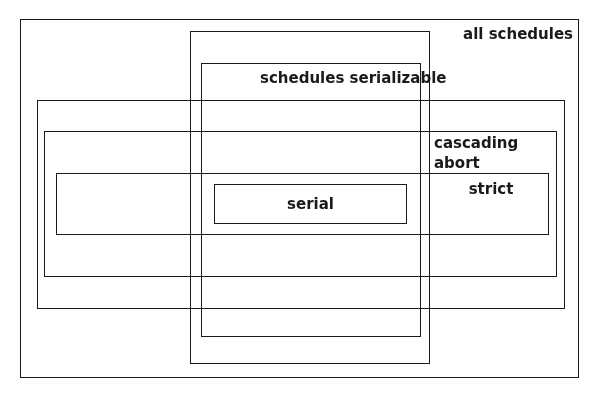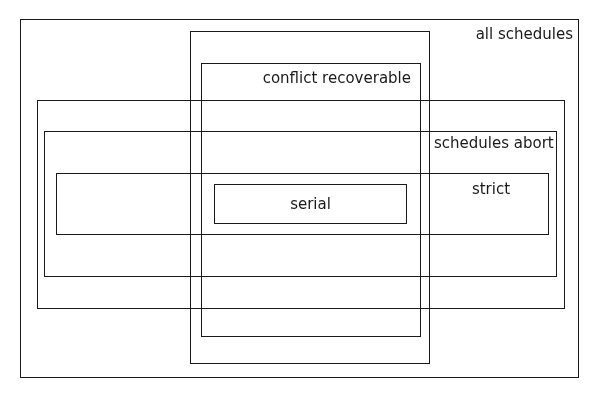--- a/index.html
+++ b/index.html
@@ -12,20 +12,21 @@
     width:600px;height:400px;
     background:var(--bg);
     font-family:"DejaVu Sans","Liberation Sans",sans-serif;
     color:var(--text);
     overflow:hidden;
   }
   .diagram{
     position:relative;
     width:488px;height:400px;
     background:var(--bg);
+    font-weight:bold;
   }
   .set-box{
     position:absolute;
     border:1.5px solid var(--line);
     background:transparent;
   }
   
   .box-all        {left:20px;  top:19px;  width:559px; height:359px;}
   .box-view       {left:190px; top:31px;  width:240px; height:333px;}
   .box-conflict   {left:201px; top:63px;  width:220px; height:274px;}
@@ -57,24 +58,24 @@
   <div class="set-box box-view"></div>
   <div class="set-box box-conflict"></div>
   <div class="set-box box-recoverable"></div>
   <div class="set-box box-avoids"></div>
   <div class="set-box box-strict"></div>
   <div class="set-box box-serial"></div>
 
   <div class="lbl lbl-all">all schedules</div>
 
 
-  <div class="lbl lbl-conflict">conflict recoverable</div>
+  <div class="lbl lbl-conflict">schedules serializable</div>
 
 
   <div class="lbl lbl-avoids">
-    <div>schedules abort</div>
+    <div>cascading abort</div>
   </div>
 
   <div class="lbl lbl-strict">strict</div>
 
   <div class="lbl lbl-serial">serial</div>
 
 </div>
 
 </body></html>

